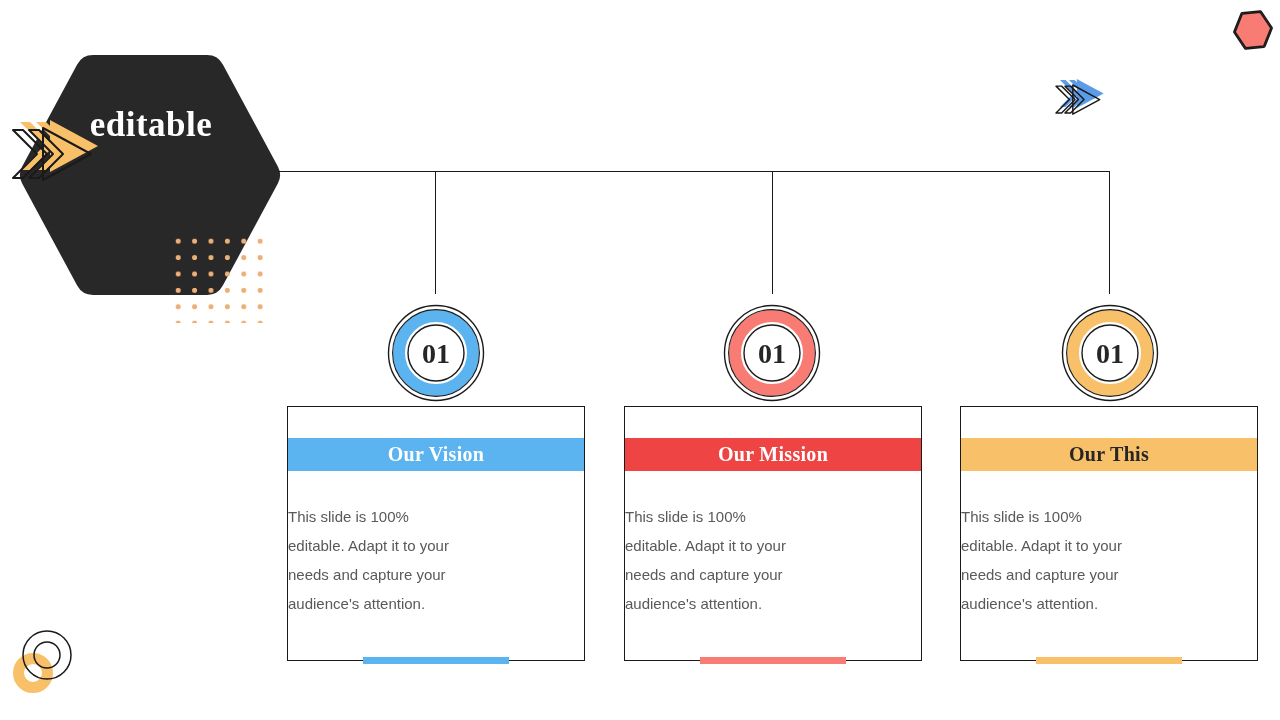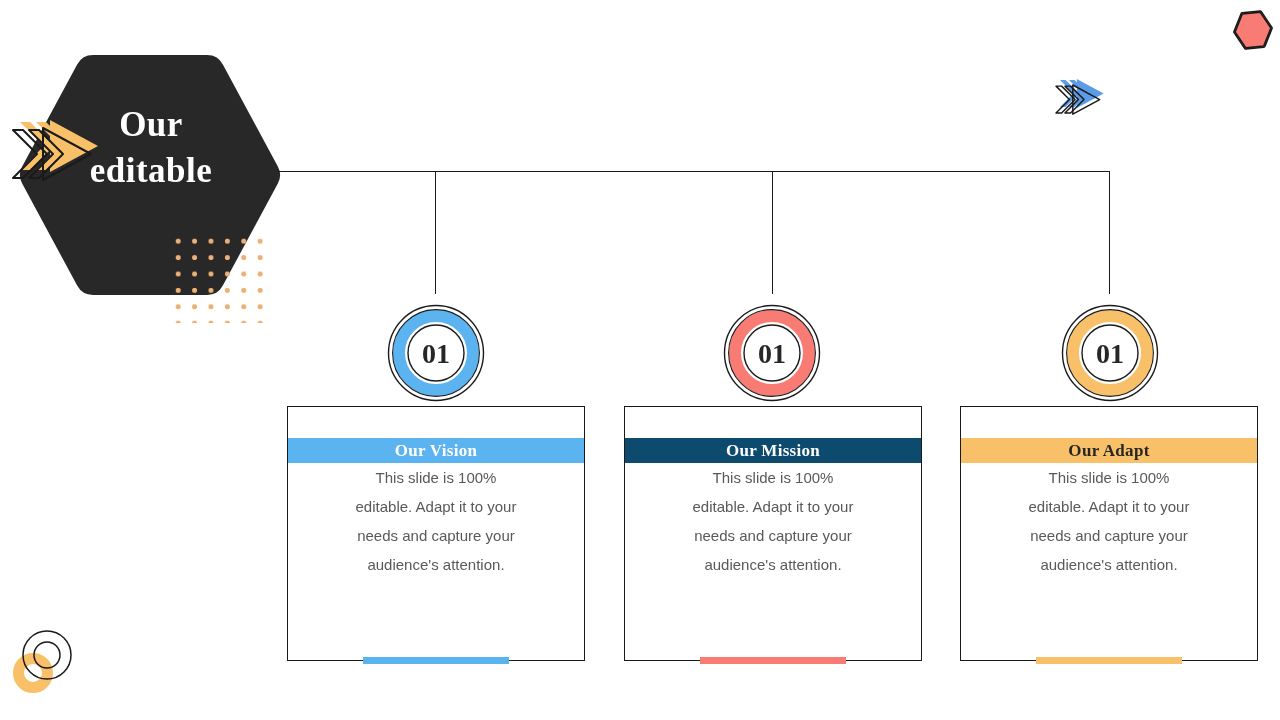--- a/index.html
+++ b/index.html
@@ -44,49 +44,48 @@
     fill:#262626;
   }
 
   
   .card {
     position:absolute; top:406px; width:298px; height:255px;
     border:1px solid #1a1a1a; background:#ffffff; box-sizing:border-box;
   }
   .card.c0 { left:287px; } .card.c1 { left:624px; } .card.c2 { left:960px; }
   .card-header {
-    margin-top:31px; height:25px; display:flex; align-items:center; justify-content:center;
-    font-family:"Liberation Serif", serif; font-weight:700; font-size:17px; letter-spacing:0.3px;
+    margin-top:31px; height:33px; display:flex; align-items:center; justify-content:center;
+    font-family:"Liberation Serif", serif; font-weight:700; font-size:20px; letter-spacing:0.3px;
   }
   .c0 .card-header { background:#5BB3F0; color:#ffffff; }
-  .c1 .card-header { background:#0c4a6e; color:#ffffff; }
+  .c1 .card-header { background:#ef4444; color:#ffffff; }
   .c2 .card-header { background:#F8C169; color:#262626; }
   .card-body {
-    text-align:center; font-size:15px; line-height:29px; color:#595959;
+    margin-top:31px; font-size:15px; line-height:29px; color:#595959;
   }
   .card-bar {
     position:absolute; left:50%; transform:translateX(-50%); bottom:-4px;
     width:146px; height:7px;
   }
   .c0 .card-bar { background:#5BB3F0; }
   .c1 .card-bar { background:#F87C73; }
   .c2 .card-bar { background:#F8C169; }
 </style>
 </head>
 <body>
 
 <div class="slide">
 
   <div class="hex-wrap">
     <svg width="290" height="255" viewBox="0 0 290 255">
       <polygon points="30,127 85,25 199,25 254,127 199,229 85,229" fill="#282828" stroke="#282828" stroke-width="36" stroke-linejoin="round"></polygon>
     </svg>
   </div>
   <div class="hex-title">
-    <div>Our</div>
     <div>editable</div>
   </div>
 
   <div class="dots"></div>
 
   <div class="yellow-arrow">
     <svg width="92" height="66" viewBox="0 0 92 66">
       <g transform="translate(12,4)">
         <polygon points="0,2 24,26 0,50 10,50 34,26 10,2" fill="#F8C169"></polygon>
         <polygon points="16,2 40,26 16,50 26,50 50,26 26,2" fill="#F8C169"></polygon>
@@ -177,21 +176,21 @@
       <div>This slide is 100%</div>
       <div>editable. Adapt it to your</div>
       <div>needs and capture your</div>
       <div>audience's attention.</div>
     </div>
     <div class="card-bar"></div>
   </div>
 
   <div class="card c2">
     <div class="card-header">
-      <span>Our Adapt</span>
+      <span>Our This</span>
     </div>
     <div class="card-body">
       <div>This slide is 100%</div>
       <div>editable. Adapt it to your</div>
       <div>needs and capture your</div>
       <div>audience's attention.</div>
     </div>
     <div class="card-bar"></div>
   </div>
 

